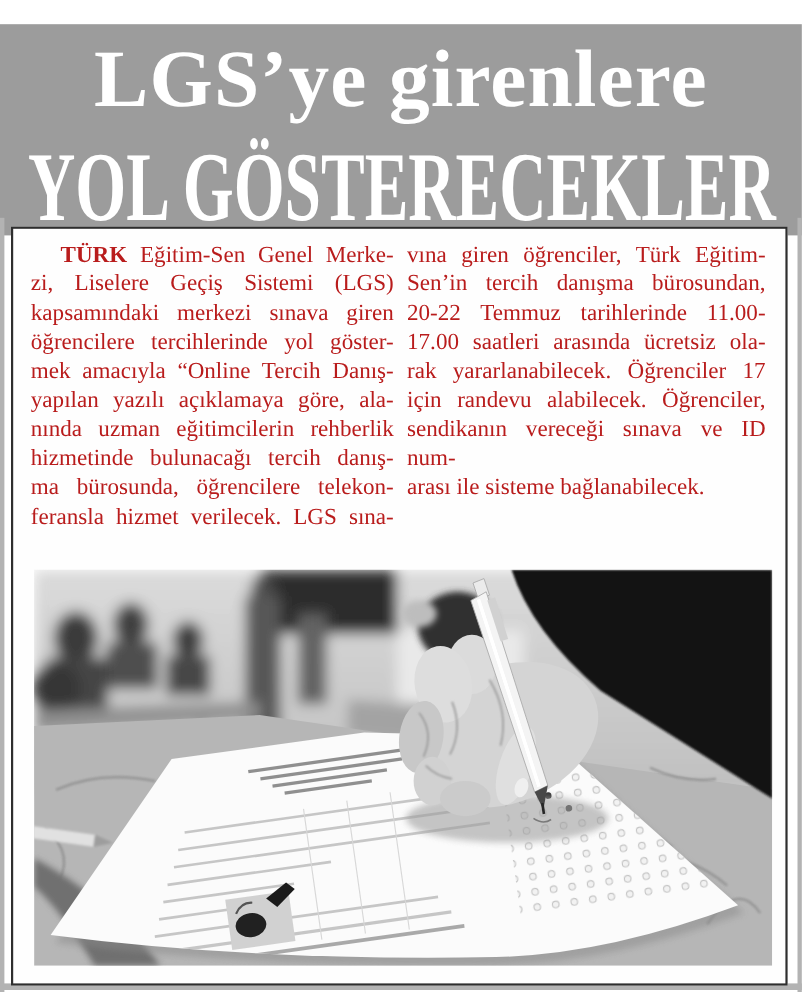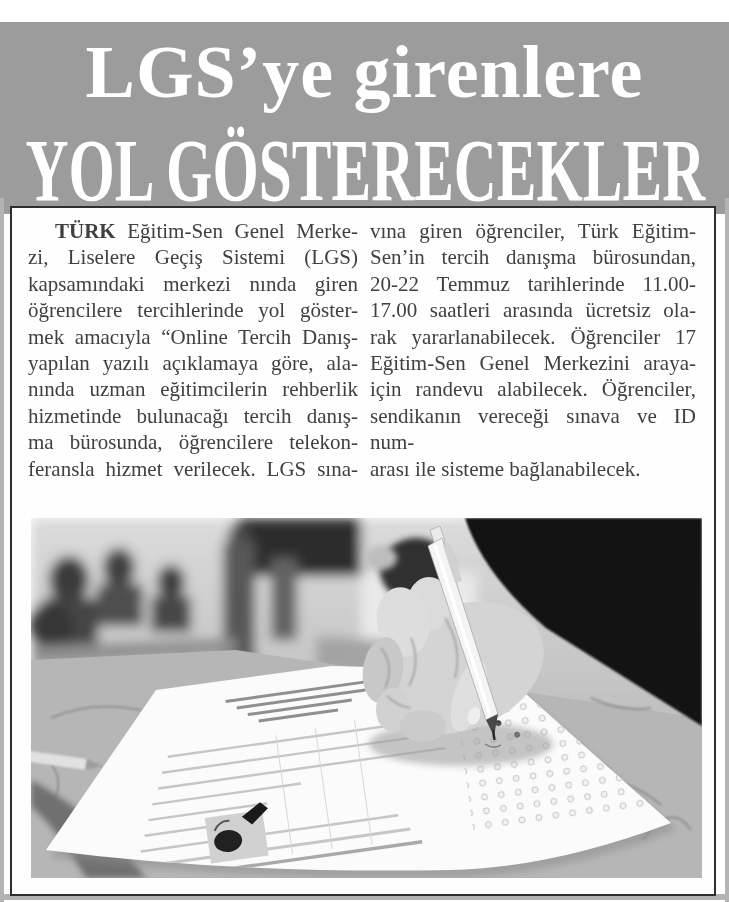--- a/index.html
+++ b/index.html
@@ -24,21 +24,21 @@
   .edge-left{left:0;top:198px;width:4px;height:704px;}
   .edge-right{left:725px;top:198px;width:4px;height:704px;}
   .edge-bottom{left:0;top:894px;width:729px;height:6px;}
   
   .content-box{
     position:absolute;left:10px;top:206px;width:702px;height:686px;
     border:2px solid #2e2e2e;background:#fefefe;
   }
   
   .col{
-    position:absolute;top:10px;font-size:21px;line-height:26.4px;color:#404040;
+    position:absolute;top:10px;font-size:21px;line-height:26.4px;color:#b91c1c;
   }
   .col-left{left:16px;width:330px;}
   .col-right{left:358px;width:326px;}
   .tline{text-align:justify;text-align-last:justify;}
   .tline-last{text-align-last:auto;}
   .first-line{padding-left:27px;}
   .lead{font-weight:bold;}
   
   .photo{
     position:absolute;left:19px;top:312px;width:671px;height:360px;
@@ -61,39 +61,38 @@
   <div class="edge edge-bottom"></div>
 
   <div class="content-box">
 
     <div class="col col-left">
       <div class="tline first-line">
         <b class="lead">TÜRK</b><span> Eğitim-Sen Genel Merke-</span>
       </div>
       <div>
           <div class="tline">zi, Liselere Geçiş Sistemi (LGS)</div>
-          <div class="tline">kapsamındaki merkezi nında giren</div>
+          <div class="tline">kapsamındaki merkezi sınava giren</div>
           <div class="tline">öğrencilere tercihlerinde yol göster-</div>
           <div class="tline">mek amacıyla “Online Tercih Danış-</div>
           <div class="tline">yapılan yazılı açıklamaya göre, ala-</div>
           <div class="tline">nında uzman eğitimcilerin rehberlik</div>
           <div class="tline">hizmetinde bulunacağı tercih danış-</div>
           <div class="tline">ma bürosunda, öğrencilere telekon-</div>
           <div class="tline">feransla hizmet verilecek.  LGS sına-</div>
         </div>
     </div>
 
     <div class="col col-right">
       <div>
           <div class="tline">vına giren öğrenciler, Türk Eğitim-</div>
           <div class="tline">Sen’in tercih danışma bürosundan,</div>
           <div class="tline">20-22 Temmuz tarihlerinde 11.00-</div>
           <div class="tline">17.00 saatleri arasında ücretsiz ola-</div>
           <div class="tline">rak yararlanabilecek. Öğrenciler 17</div>
-          <div class="tline">Eğitim-Sen Genel Merkezini araya-</div>
           <div class="tline">için randevu alabilecek. Öğrenciler,</div>
           <div class="tline">sendikanın vereceği sınava ve ID num-</div>
           <div class="tline tline-last">arası ile sisteme bağlanabilecek.</div>
         </div>
     </div>
 
     <div class="photo" style="left: 19px; top: 310px;">
       <svg viewBox="0 0 671 360" xmlns="http://www.w3.org/2000/svg">
         <defs>
           <filter id="b6" x="-20%" y="-20%" width="140%" height="140%">

